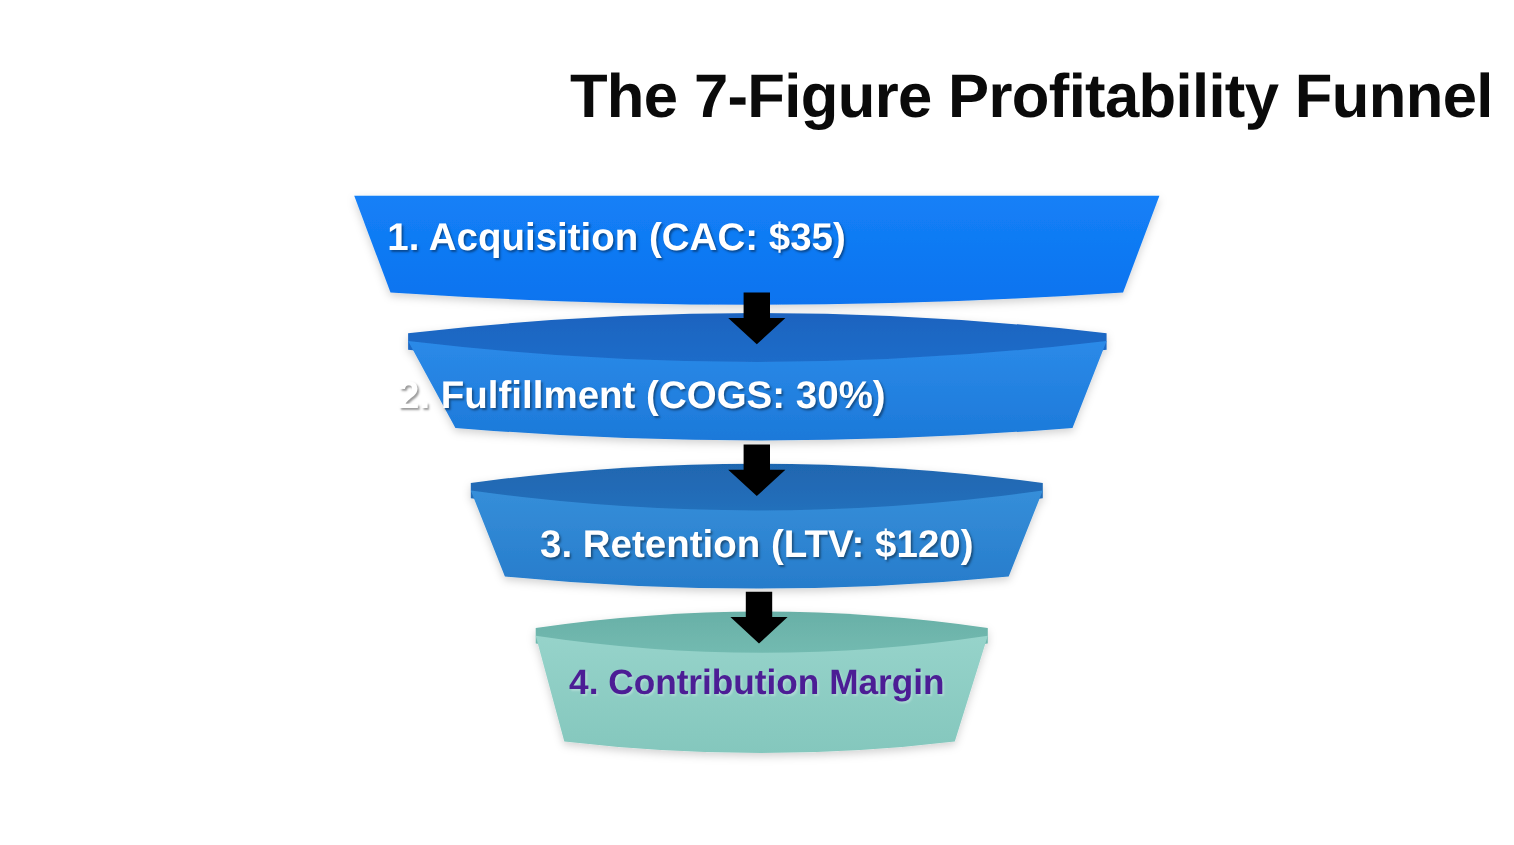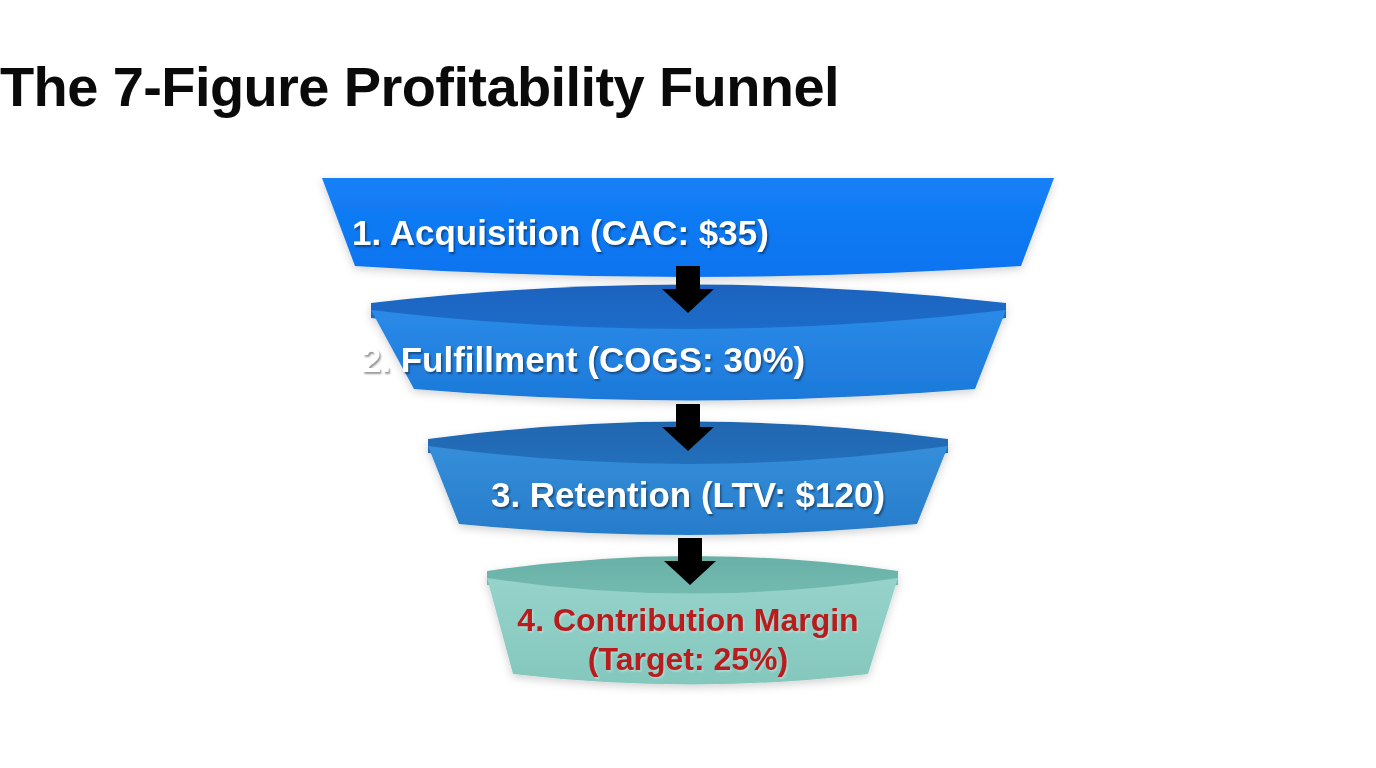--- a/index.html
+++ b/index.html
@@ -19,21 +19,21 @@
     position: relative;
     width: 1376px;
     height: 768px;
     background: #ffffff;
   }
   .title {
     position: absolute;
     left: 0;
     top: 58px;
     width: 1357px;
-    text-align: left;
+    text-align: right;
     font-size: 56px;
     font-weight: 700;
     letter-spacing: -0.6px;
     color: #0a0a0a;
     font-family: "Liberation Sans", "DejaVu Sans", sans-serif;
     line-height: 1.05;
     white-space: nowrap;
   }
   .funnel-svg {
     position: absolute;
@@ -49,24 +49,24 @@
     font-family: "Liberation Sans", "DejaVu Sans", sans-serif;
     line-height: 1.12;
     white-space: nowrap;
     pointer-events: none;
   }
   .seg-label.light {
     color: #ffffff;
     text-shadow: 1.5px 2px 2px rgba(0,0,0,0.40);
   }
   .seg-label.dark {
-    color: #b91c1c;
+    color: #4c1d95;
     text-shadow: 1.5px 2px 2px rgba(255,255,255,0.28);
   }
-  .lbl1 { left: 0; width: 1121px; top: 213px; font-size: 35px; }
+  .lbl1 { left: 0; width: 1121px; top: 196px; font-size: 35px; }
   .lbl2 { left: 0; width: 1167px; top: 340px; font-size: 35px; }
   .lbl3 { left: 0; width: 1376px; top: 475px; font-size: 35px; }
   .lbl4 { left: 0; width: 1376px; top: 601px; font-size: 32px; line-height: 1.22; white-space: normal; }
   .lbl4 span { display: block; }
 </style>
 </head>
 <body>
 
 <div id="stage">
 
@@ -140,16 +140,15 @@
   </svg>
 
   <div class="seg-label light lbl1">1. Acquisition (CAC: $35)</div>
 
   <div class="seg-label light lbl2">2. Fulfillment (COGS: 30%)</div>
 
   <div class="seg-label light lbl3">3. Retention (LTV: $120)</div>
 
   <div class="seg-label dark lbl4">
     <span>4. Contribution Margin</span>
-    <span>(Target: 25%)</span>
   </div>
 
 </div>
 
 </body></html>

